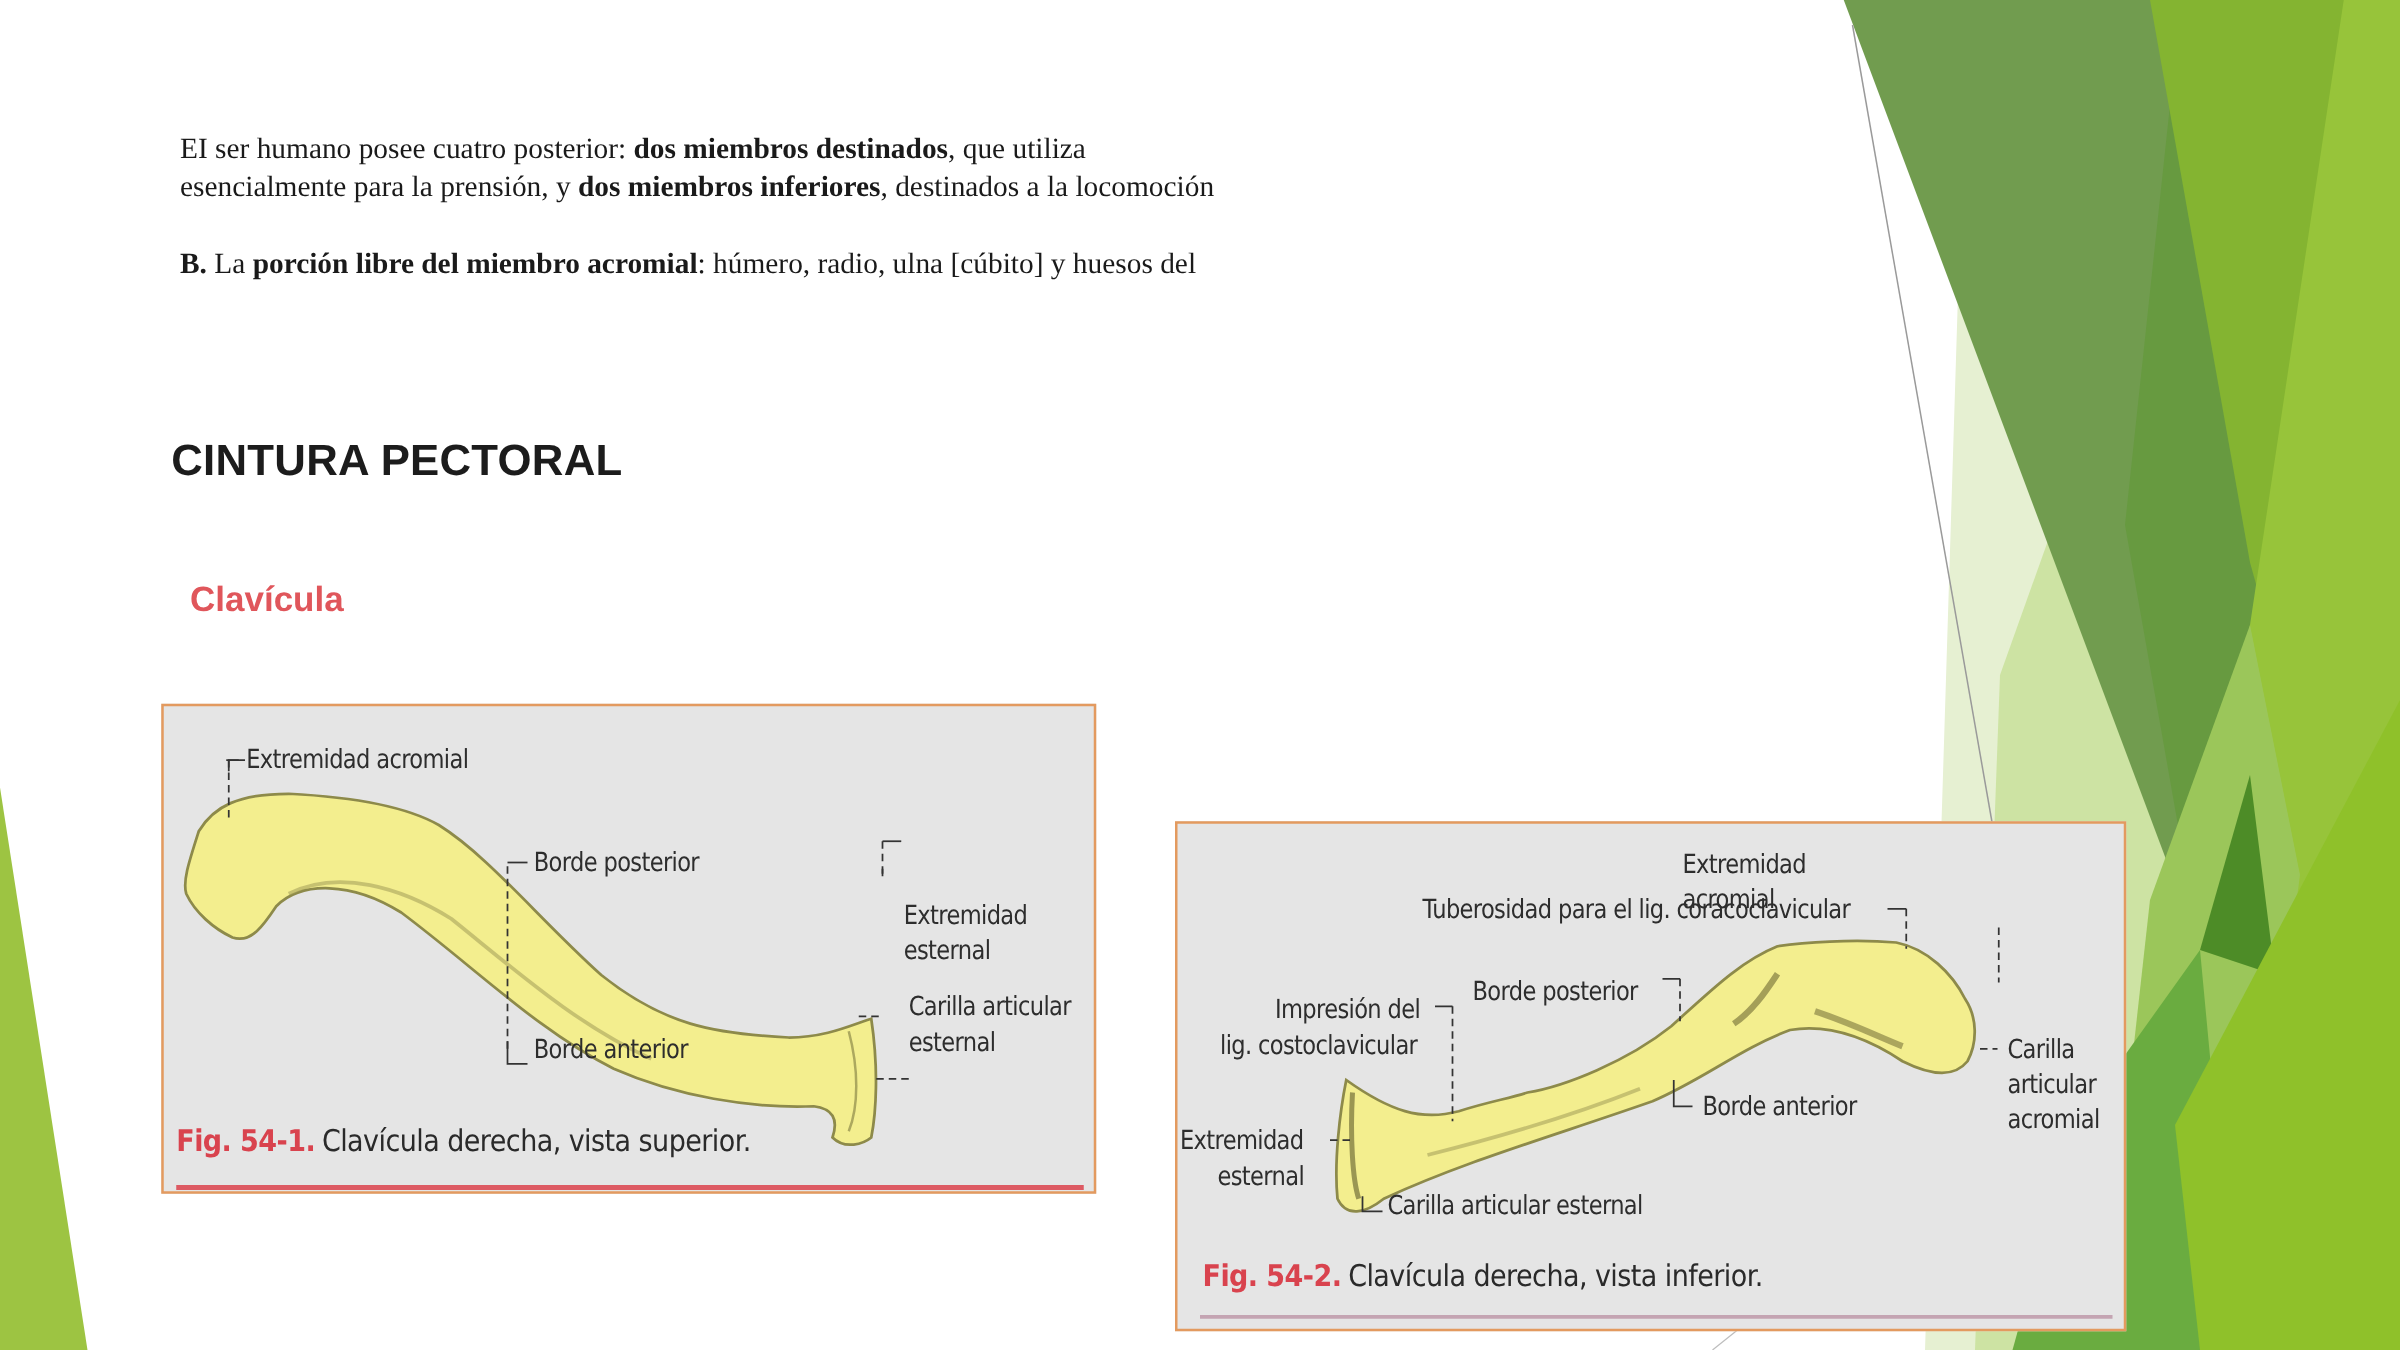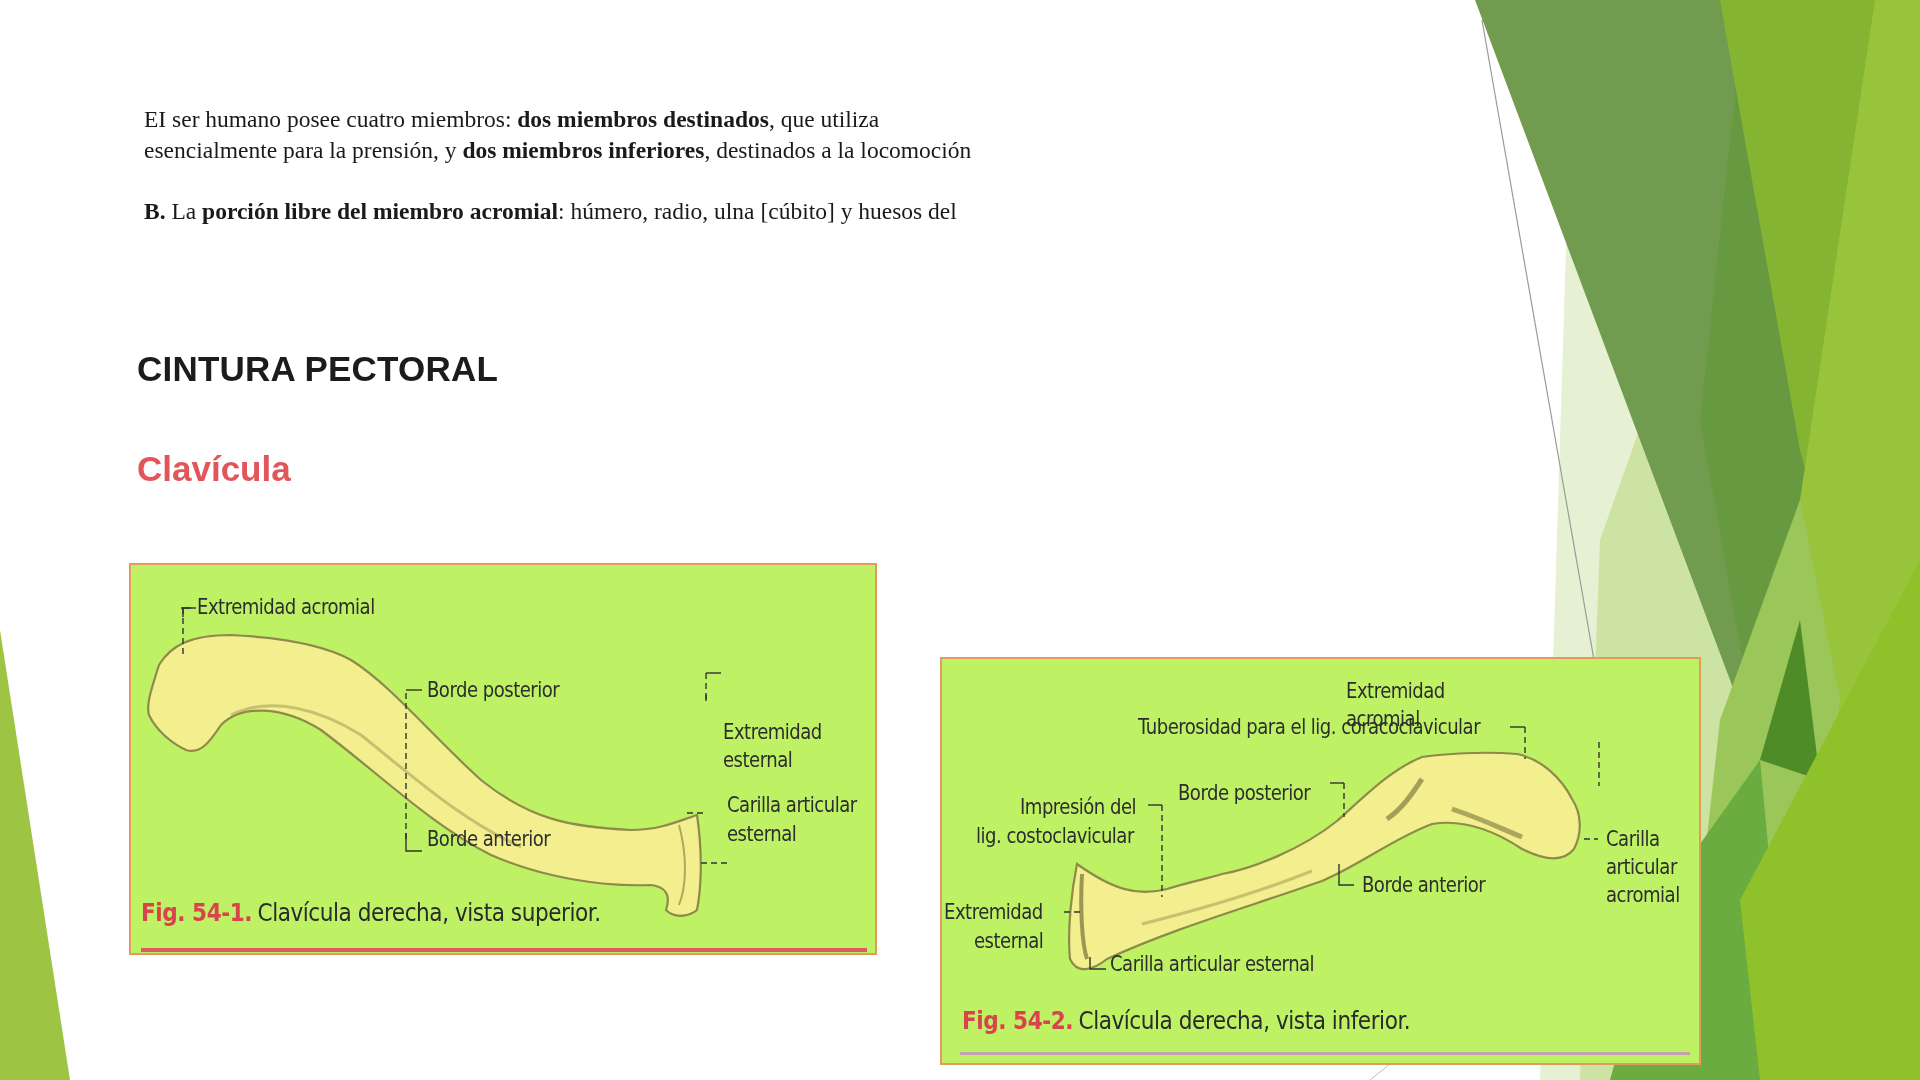--- a/index.html
+++ b/index.html
@@ -3,22 +3,22 @@
 <meta charset="utf-8">
 <style>
   html, body { margin: 0; padding: 0; }
   body { width: 1920px; height: 1080px; position: relative; overflow: hidden; background: #ffffff; font-family: "Liberation Sans", sans-serif; }
   .deco { position: absolute; left: 0; top: 0; width: 1920px; height: 1080px; pointer-events: none; }
   .intro { position: absolute; left: 144px; top: 104px; width: 960px; font-family: "Liberation Serif", serif; font-size: 23.5px; line-height: 31px; color: #1a1a1a; }
   .intro p { margin: 0; }
   .intro .gap { height: 30px; }
   .intro b { font-weight: bold; }
   .h-section { position: absolute; left: 137px; top: 349px; font-family: "Liberation Sans", sans-serif; font-weight: bold; font-size: 35px; color: #1c1c1c; margin: 0; letter-spacing: 0.2px; }
-  .h-sub { position: absolute; left: 137px; top: 449px; font-family: "Liberation Sans", sans-serif; font-weight: bold; font-size: 35px; color: #e0565b; margin: 0; }
-  .figure { position: absolute; background: #bef264; border: 2px solid #e39a5f; box-sizing: border-box; }
+  .h-sub { position: absolute; left: 137px; top: 449px; font-family: "Liberation Sans", sans-serif; font-weight: bold; font-size: 28px; color: #e0565b; margin: 15px; }
+  .figure { position: absolute; background: #e5e5e5; border: 2px solid #e39a5f; box-sizing: border-box; }
   .fig1 { left: 129px; top: 563px; width: 748px; height: 392px; }
   .fig2 { left: 940px; top: 657px; width: 761px; height: 408px; }
   .figure svg.bone { position: absolute; left: 0; top: 0; }
   .lbl { position: absolute; font-family: "DejaVu Sans", sans-serif; font-size: 21px; color: #2d2d2d; line-height: 28px; letter-spacing: -0.6px; transform: scaleX(0.86); transform-origin: left top; white-space: nowrap; }
   .cap { position: absolute; font-family: "DejaVu Sans", sans-serif; font-size: 24px; color: #2a2a2a; letter-spacing: -0.5px; transform: scaleX(0.9); transform-origin: left top; white-space: nowrap; }
   .cap .fig-no { color: #d9434e; font-weight: bold; margin-right: 6px; }
   .rule { position: absolute; height: 4px; }
 </style>
 </head>
 <body>
@@ -35,21 +35,21 @@
   <polygon points="1875,0 1920,0 1920,1080 1700,1080 1800,500" fill="#97c43a"></polygon>
   <polygon points="1720,720 1800,500 1840,700 1790,1080 1680,1080" fill="#9bc65a"></polygon>
   <polygon points="1760,760 1800,620 1820,780" fill="#4d8c27"></polygon>
   <polygon points="1610,1080 1660,900 1760,760 1790,1080" fill="#6aac40"></polygon>
   <polygon points="1740,900 1920,560 1920,1080 1760,1080" fill="#8fc12a"></polygon>
   <line x1="1482" y1="20" x2="1594" y2="660" stroke="#9a9a9a" stroke-width="1.2"></line>
   <line x1="1420" y1="1040" x2="1370" y2="1080" stroke="#bdbdbd" stroke-width="1"></line>
 </svg>
 
 <div class="intro">
-  <p><span>EI ser humano posee cuatro miembros: </span><b>dos miembros destinados</b><span>, que utiliza</span></p>
+  <p><span>EI ser humano posee cuatro posterior: </span><b>dos miembros destinados</b><span>, que utiliza</span></p>
   <p><span>esencialmente para la prensión, y </span><b>dos miembros inferiores</b><span>, destinados a la locomoción</span></p>
   <div class="gap"></div>
   <p><b>B.</b><span> La </span><b>porción libre del miembro acromial</b><span>: húmero, radio, ulna [cúbito] y huesos del</span></p>
 </div>
 
 <h2 class="h-section">CINTURA PECTORAL</h2>
 <h3 class="h-sub">Clavícula</h3>
 
 <div class="figure fig1">
   <svg class="bone" width="748" height="392" viewBox="0 0 748 392">

